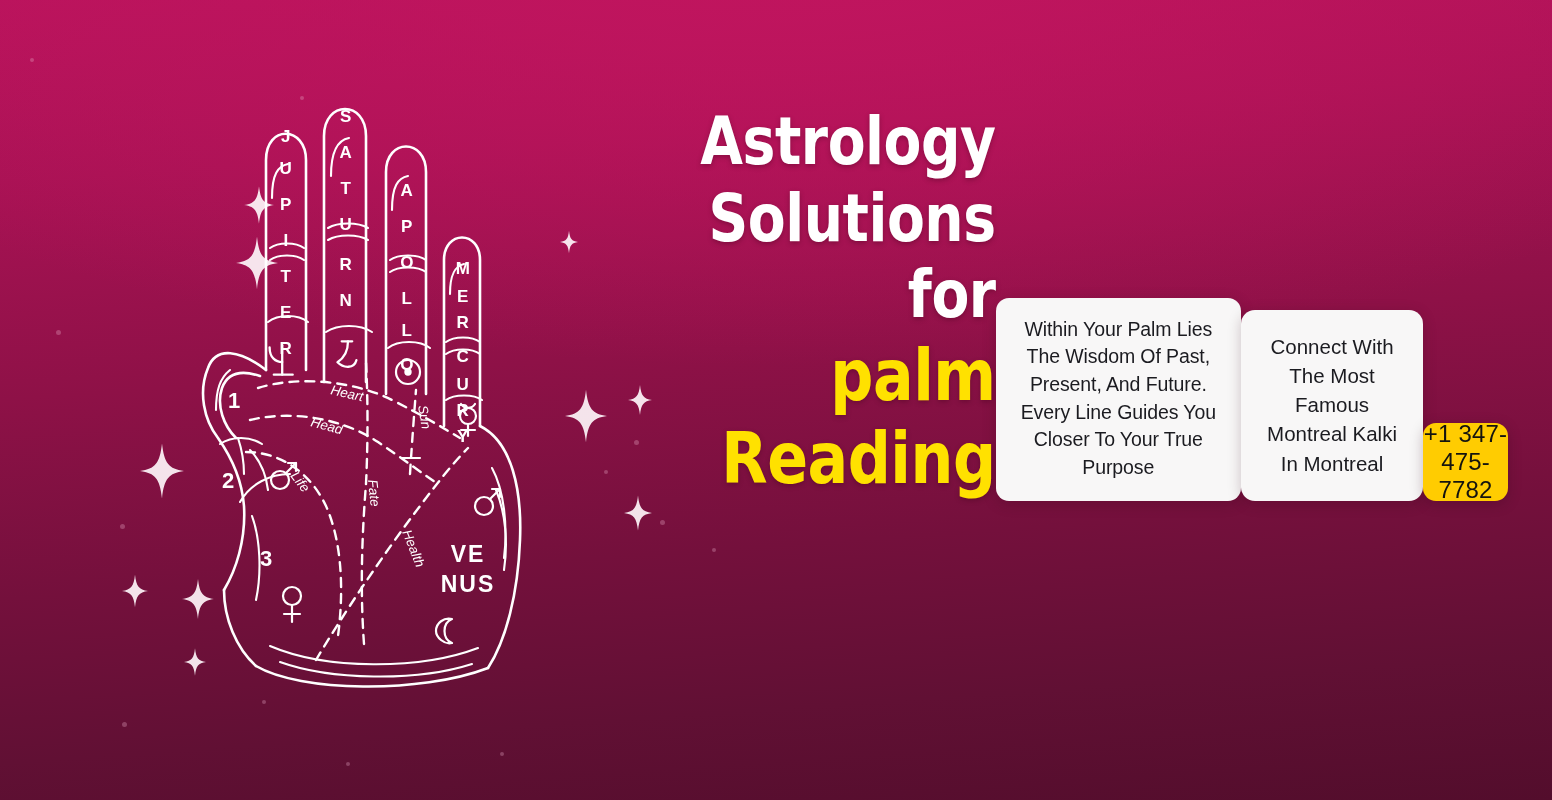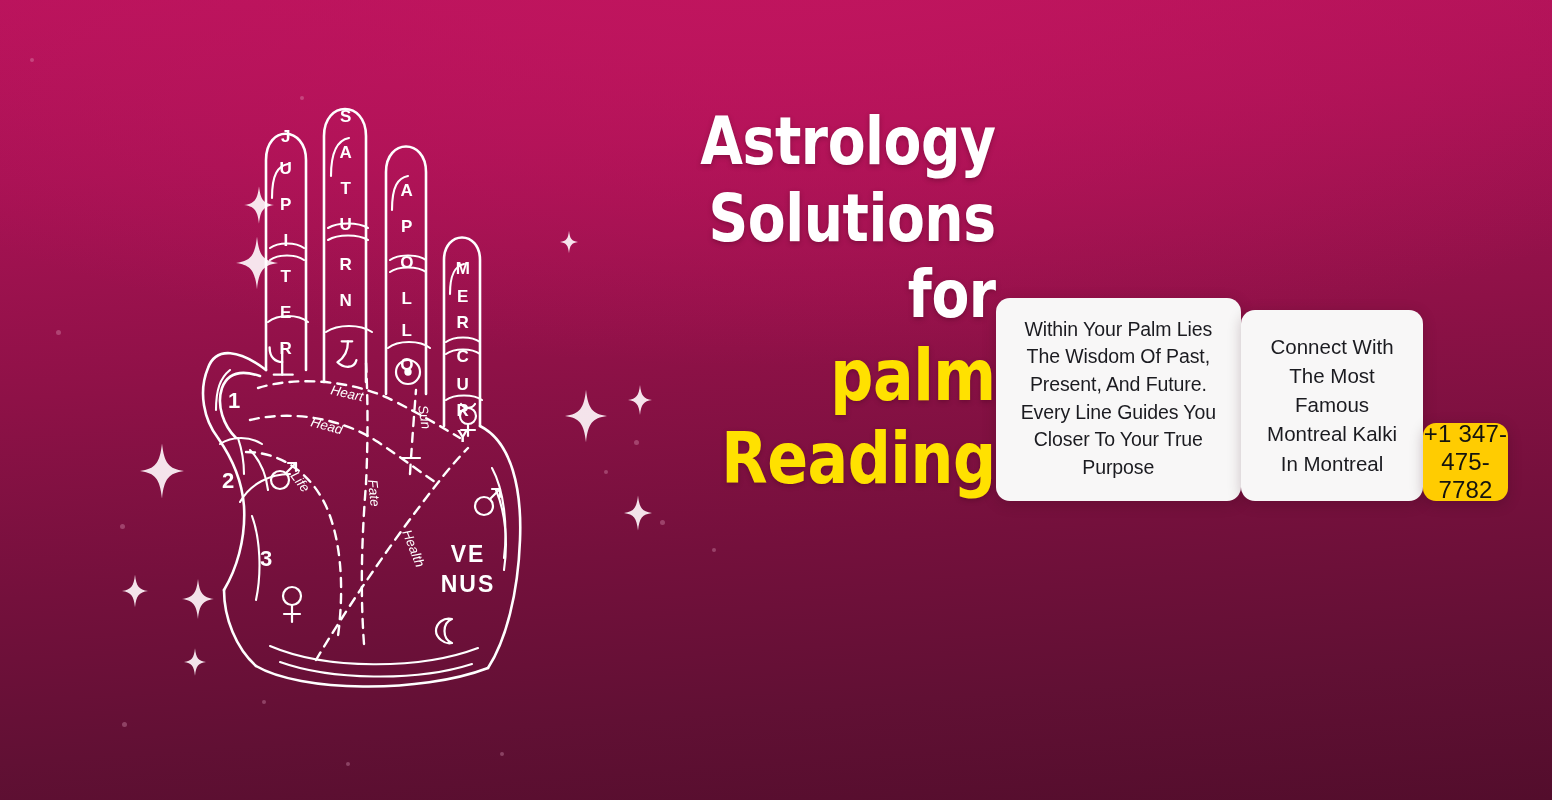--- a/index.html
+++ b/index.html
@@ -93,20 +93,21 @@
     font-size:19.5px;
     line-height:1.42;
     text-align:center;
     box-shadow:0 3px 14px rgba(45,0,22,.22);
   }
   .card-wisdom {
     margin-top:32px;
     width:664px;
     padding:18px 20px 19px;
     letter-spacing:-0.1px;
+    border-radius:13px;
   }
   .card-connect {
     margin-top:34px;
     width:472px;
     padding:22px 20px 23px;
     font-size:20.5px;
   }
 
   .phone-btn {
     margin-top:61px;

